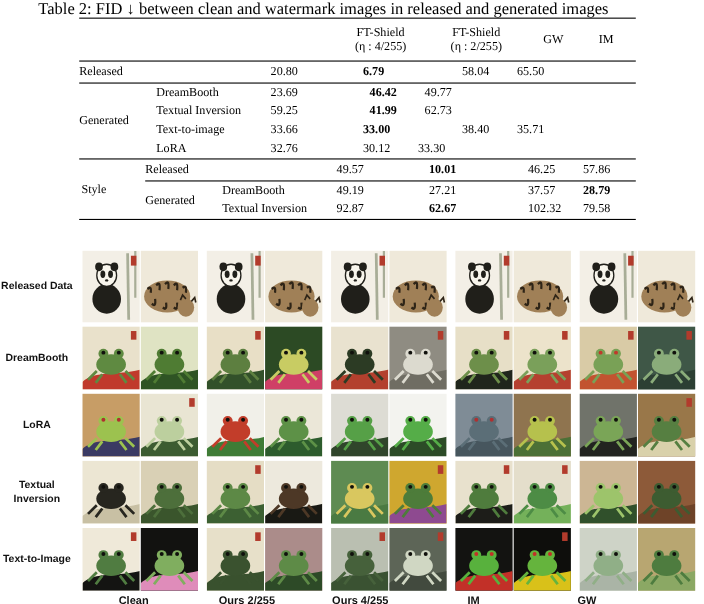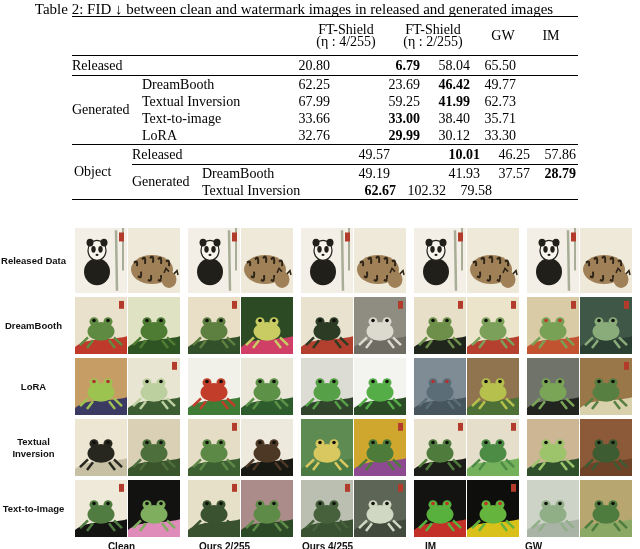--- a/index.html
+++ b/index.html
@@ -2,34 +2,34 @@
 <html><head>
 <meta charset="utf-8">
 <style>
   html,body{margin:0;padding:0;background:#fff;}
   .page{position:relative;width:640px;height:549px;background:#fff;overflow:hidden;
         font-family:"Liberation Serif",serif;color:#000;}
   
   .caption{position:absolute;top:1px;left:0;width:588px;text-align:center;font-size:15px;}
   
   .ttable{position:absolute;top:16px;left:72px;width:506px;
-          border-top:1.5px solid #000;border-bottom:1.5px solid #000;font-size:14px;}
+          border-top:1.5px solid #000;border-bottom:1.5px solid #000;font-size:11px;}
   .hrule{border-top:1px solid #000;height:0;}
   .cmid{border-top:1px solid #000;height:0;}
   .row{display:flex;}
   .thead{display:flex;align-items:center;height:38px;}
   .cg{width:58px;flex:none;}
   .cs{width:70px;flex:none;}
   .cm{width:104px;flex:none;}
   .n1{width:84px;flex:none;}
   .n2{width:90px;flex:none;}
   .n3{width:50px;flex:none;}
   .n4{width:46px;flex:none;}
   .hd{text-align:center;line-height:12.5px;}
-  .num{text-align:right;}
+  .num{text-align:left;}
   .num[data-b="true"]{font-weight:700;}
   .relrow{height:19px;line-height:19px;}
   .drow{height:17px;line-height:17px;}
   .sect{display:flex;}
   .glabel{display:flex;align-items:center;padding-left:2px;}
   .sright{flex:1;}
   .genblock{display:flex;}
   .glabel2{display:flex;align-items:center;}
   .genrows{flex:1;}
   
@@ -85,76 +85,74 @@
           <div class="n2 num" data-b="true">6.79</div>
           <div class="n3 num" data-b="false">58.04</div>
           <div class="n4 num" data-b="false">65.50</div>
         </div>
         <div class="cmid"></div>
         <div class="genblock">
           <div class="cs glabel2">Generated</div>
           <div class="genrows">
             <div class="row drow">
               <div class="cm">DreamBooth</div>
-              <div class="n1 num" data-b="false">62.25</div>
               <div class="n2 num" data-b="false">23.69</div>
               <div class="n3 num" data-b="true">46.42</div>
               <div class="n4 num" data-b="false">49.77</div>
             </div>
             <div class="row drow">
               <div class="cm">Textual Inversion</div>
-              <div class="n1 num" data-b="false">67.99</div>
               <div class="n2 num" data-b="false">59.25</div>
               <div class="n3 num" data-b="true">41.99</div>
               <div class="n4 num" data-b="false">62.73</div>
             </div>
             <div class="row drow">
               <div class="cm">Text-to-image</div>
               <div class="n1 num" data-b="false">33.66</div>
               <div class="n2 num" data-b="true">33.00</div>
               <div class="n3 num" data-b="false">38.40</div>
               <div class="n4 num" data-b="false">35.71</div>
             </div>
             <div class="row drow">
               <div class="cm">LoRA</div>
               <div class="n1 num" data-b="false">32.76</div>
-              <div class="n2 num" data-b="true">29.99</div>
               <div class="n3 num" data-b="false">30.12</div>
               <div class="n4 num" data-b="false">33.30</div>
             </div>
           </div>
         </div>
       </div>
     </div>
     <div class="hrule"></div>
 
     <div class="sect">
-      <div class="cg glabel">Object</div>
+      <div class="cg glabel">Style</div>
       <div class="sright">
         <div class="row relrow">
           <div class="cs">Released</div>
           <div class="cm"></div>
           <div class="n1 num" data-b="false">49.57</div>
           <div class="n2 num" data-b="true">10.01</div>
           <div class="n3 num" data-b="false">46.25</div>
           <div class="n4 num" data-b="false">57.86</div>
         </div>
         <div class="cmid"></div>
         <div class="genblock">
           <div class="cs glabel2">Generated</div>
           <div class="genrows">
             <div class="row drow">
               <div class="cm">DreamBooth</div>
               <div class="n1 num" data-b="false">49.19</div>
-              <div class="n2 num" data-b="false">41.93</div>
+              <div class="n2 num" data-b="false">27.21</div>
               <div class="n3 num" data-b="false">37.57</div>
               <div class="n4 num" data-b="true">28.79</div>
             </div>
             <div class="row drow">
               <div class="cm">Textual Inversion</div>
+              <div class="n1 num" data-b="false">92.87</div>
               <div class="n2 num" data-b="true">62.67</div>
               <div class="n3 num" data-b="false">102.32</div>
               <div class="n4 num" data-b="false">79.58</div>
             </div>
           </div>
         </div>
       </div>
     </div>
   </div>
 

